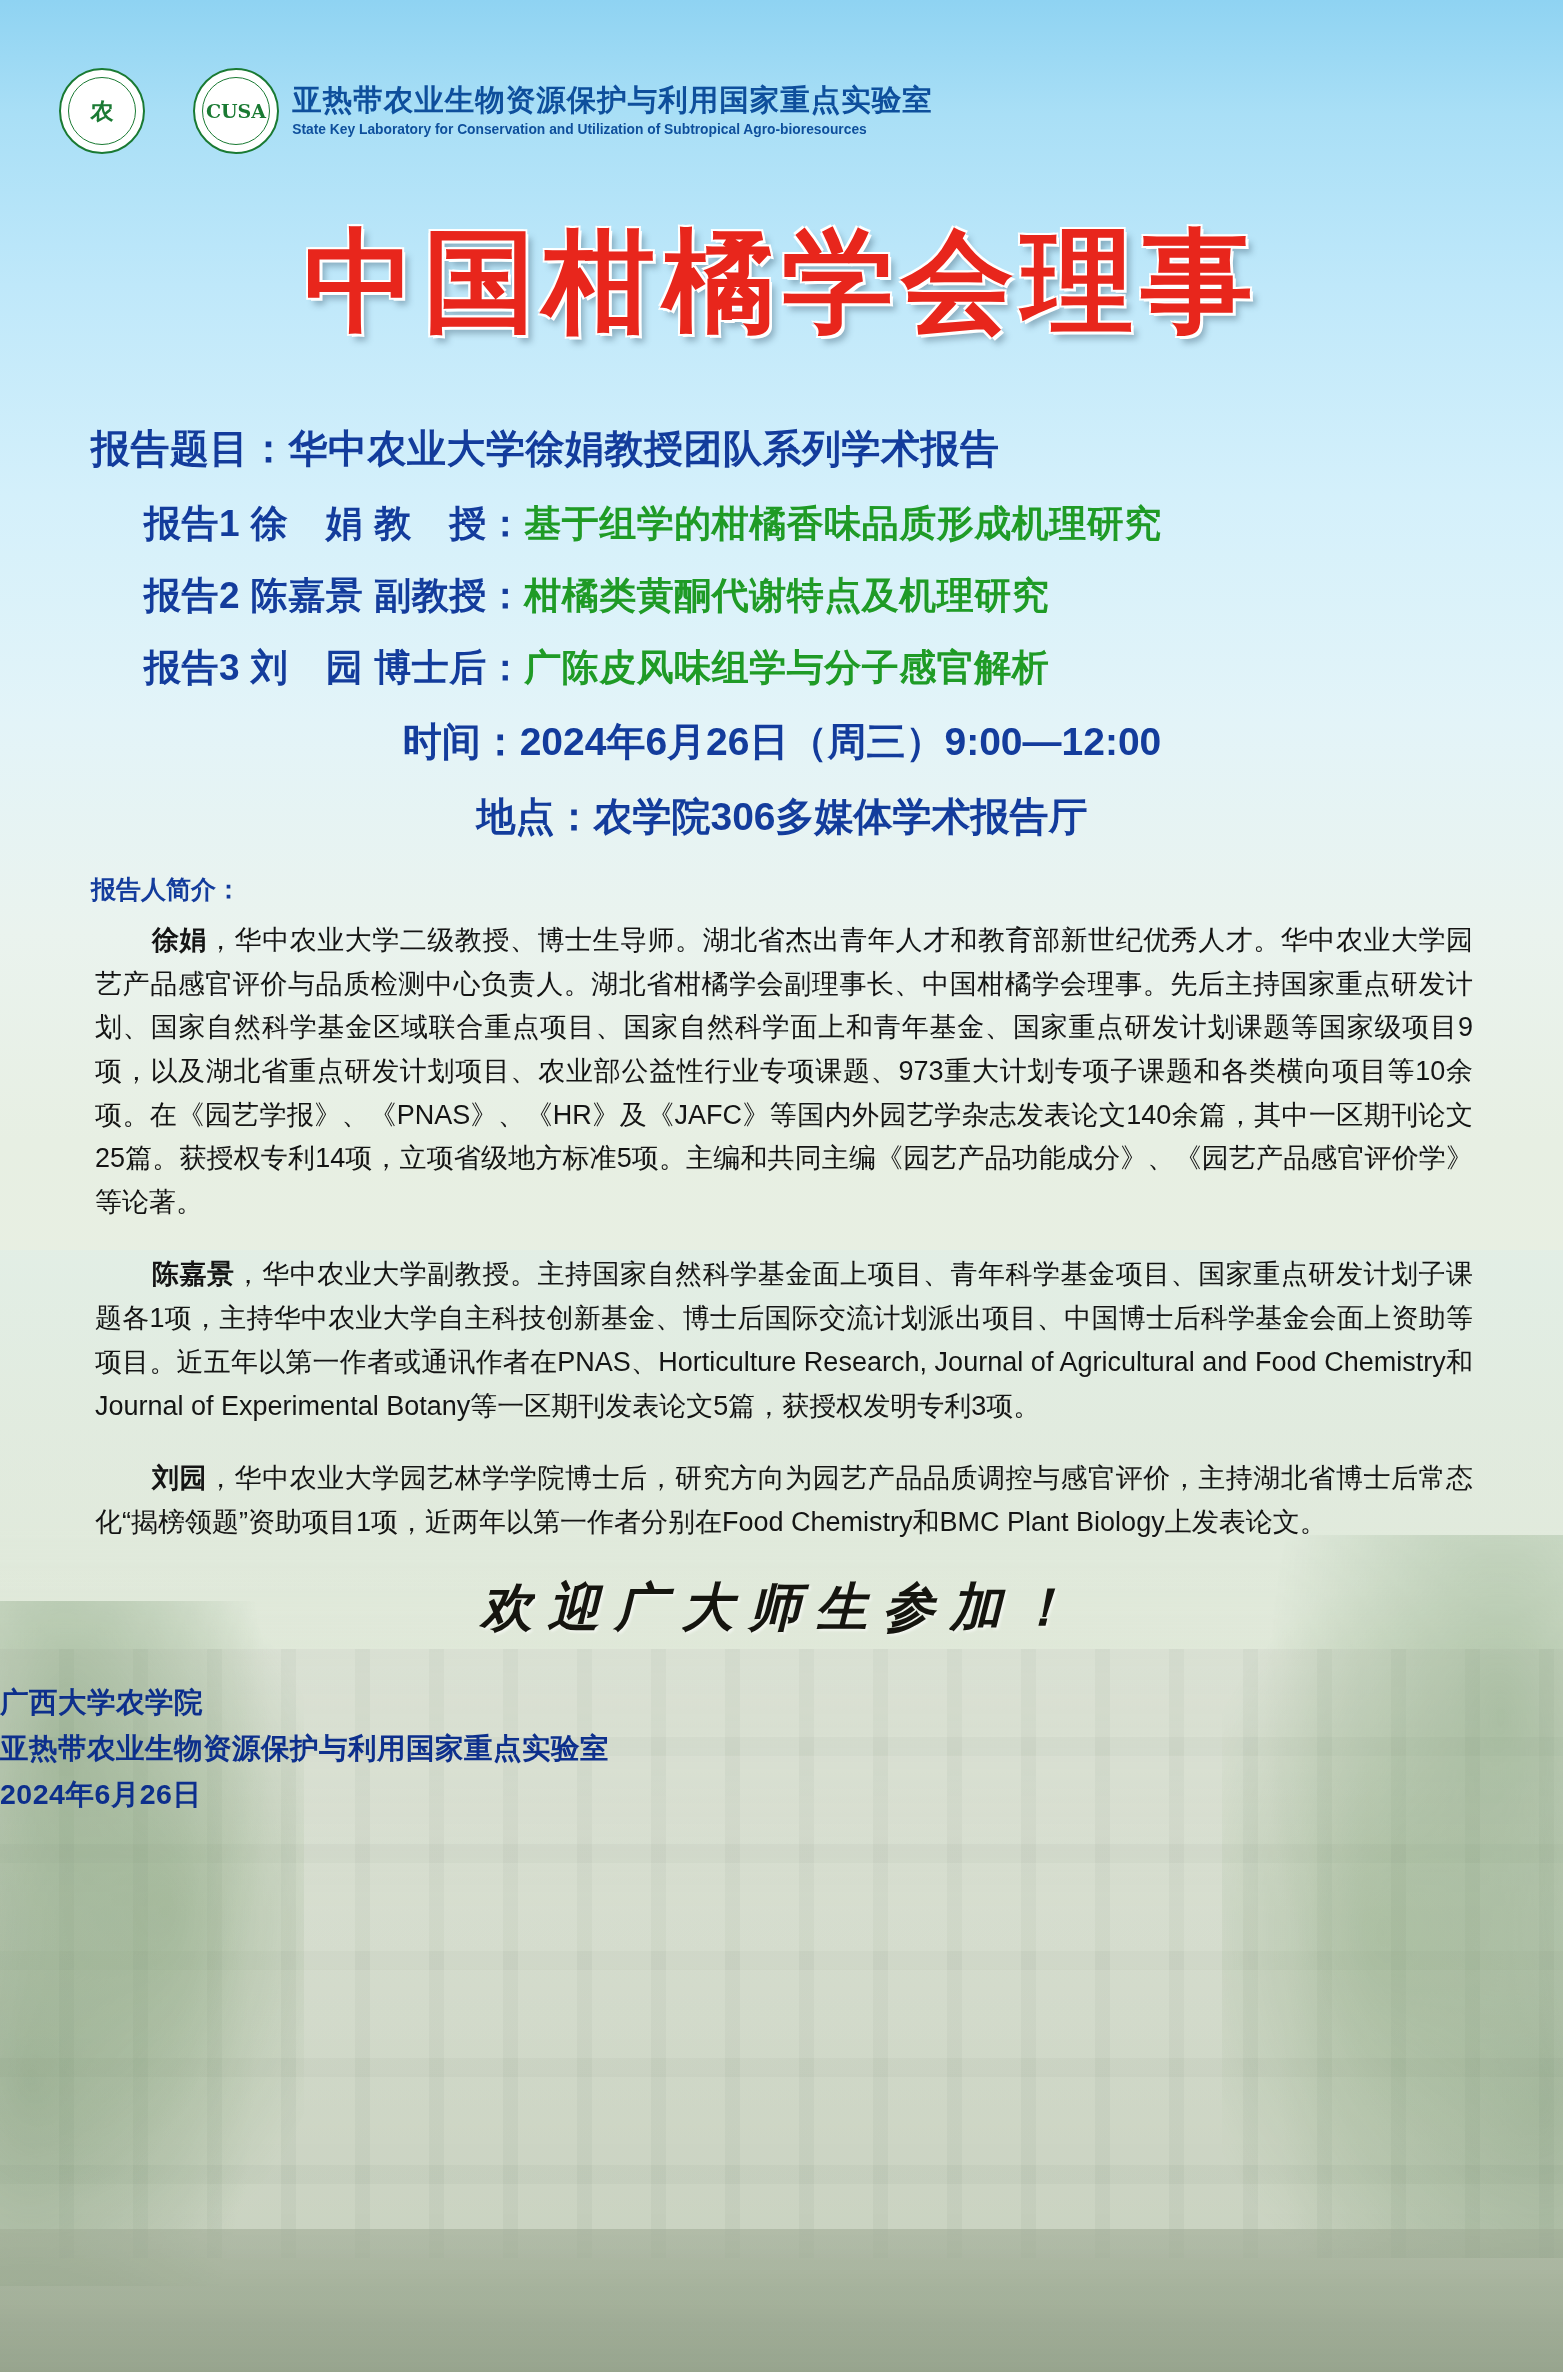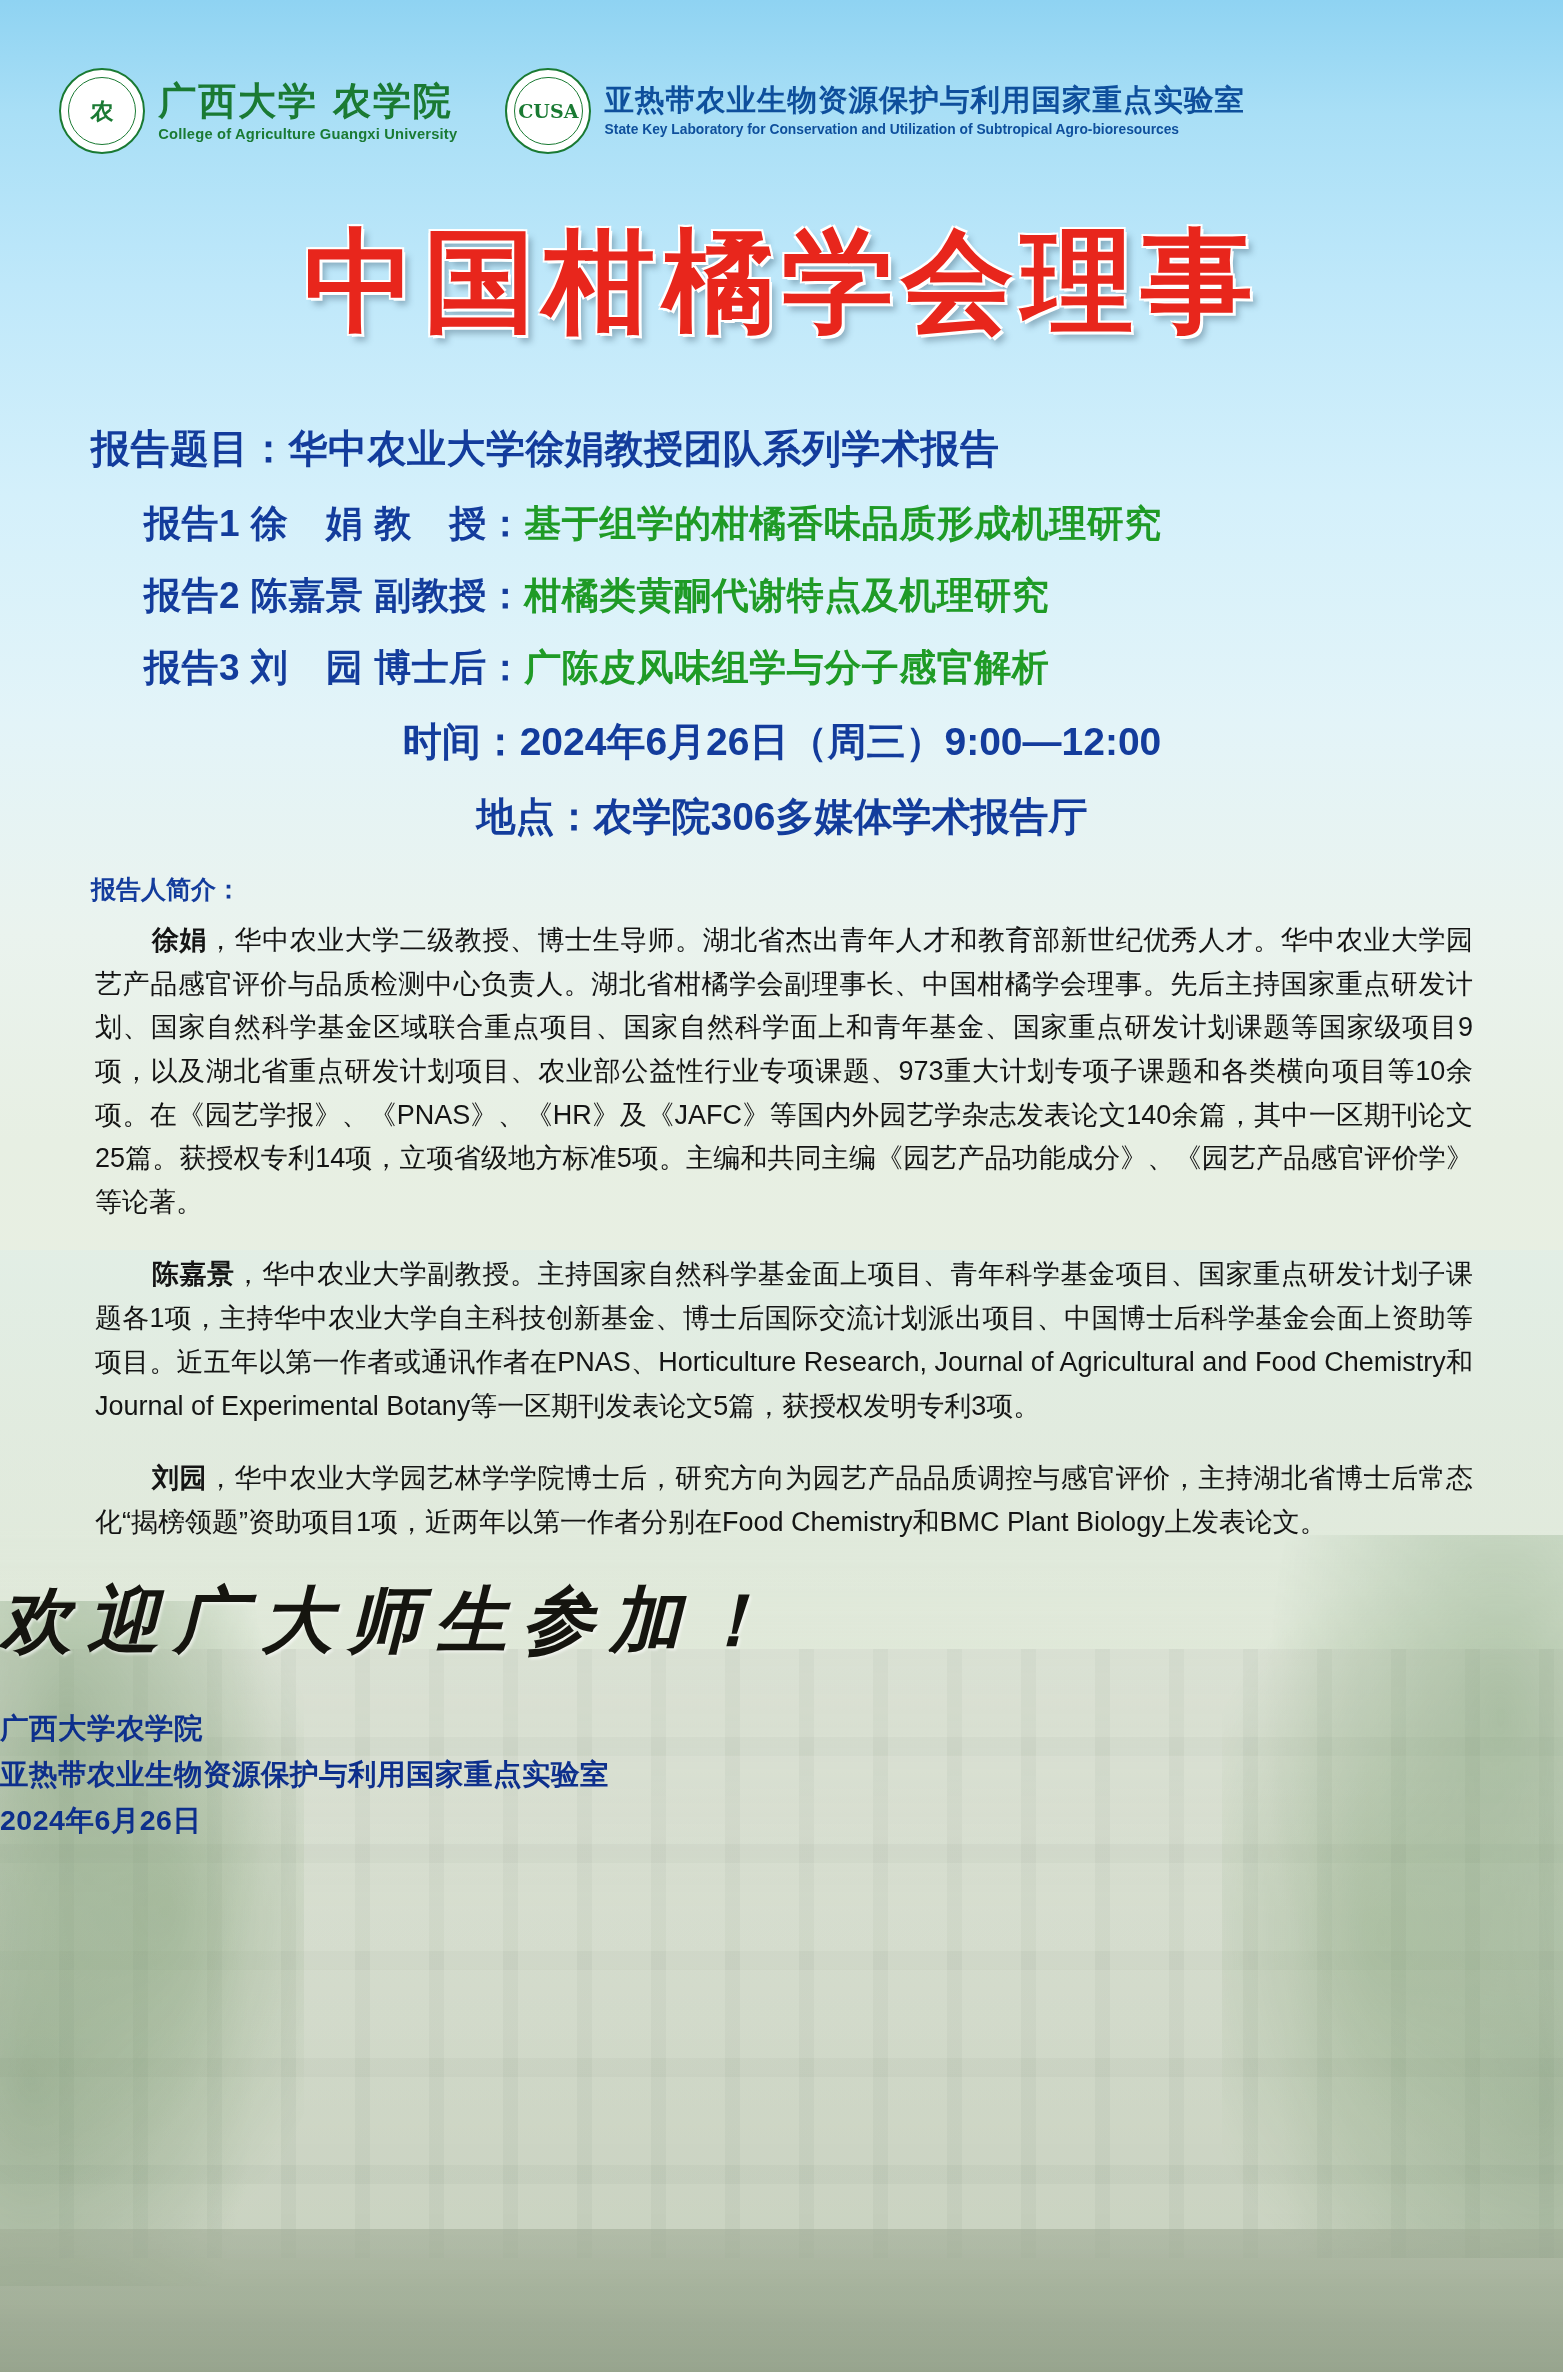--- a/index.html
+++ b/index.html
@@ -227,21 +227,22 @@
     color: #141414;
   }
   .bio .name {
     font-weight: bold;
   }
   .bio-indent { text-indent: 57px; }
 
   
   .welcome {
     margin-top: 21px;
-    font-size: 72px;
+    text-align: center;
+    font-size: 52px;
     font-weight: bold;
     font-style: italic;
     letter-spacing: 15px;
     color: #15150f;
     font-family: "DejaVu Serif", serif;
     text-shadow: 1.9px 1.9px 2.9px rgba(255,255,255,0.6);
   }
 
   
   .signature {
@@ -267,24 +268,20 @@
     <div class="bg-trees-right"></div>
     <div class="bg-ground"></div>
   </div>
 
   <div class="content">
 
     <div class="header">
       <div class="logo-block">
         <div class="seal">
           <div class="seal-text">农</div>
-        </div>
-        <div class="logo-words">
-          <div class="logo-cn">广西大学 农学院</div>
-          <div class="logo-en">College of Agriculture Guangxi University</div>
         </div>
       </div>
 
       <div class="logo-block">
         <div class="seal seal2">
           <div class="seal-text">CUSA</div>
         </div>
         <div class="logo-words">
           <div class="lab-cn">亚热带农业生物资源保护与利用国家重点实验室</div>
           <div class="lab-en">State Key Laboratory for Conservation and Utilization of Subtropical Agro-bioresources</div>

